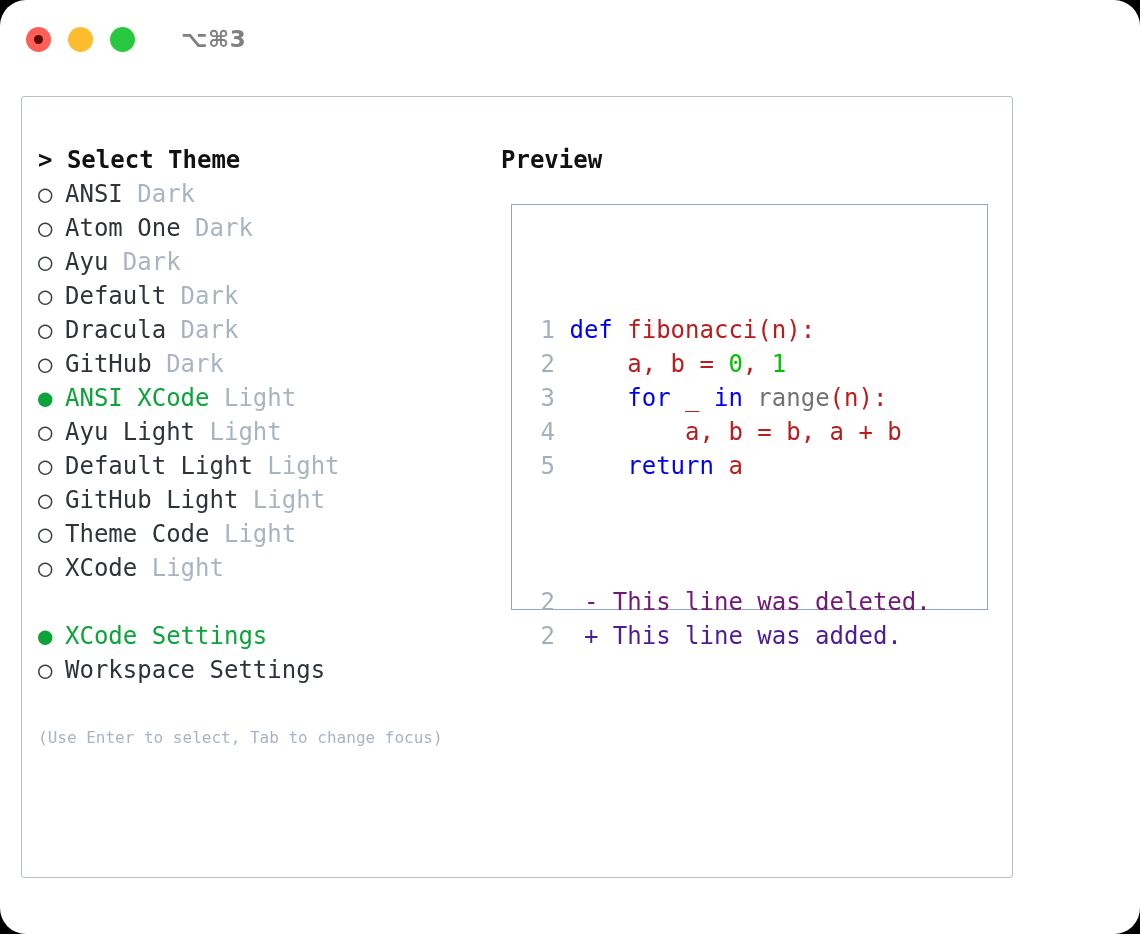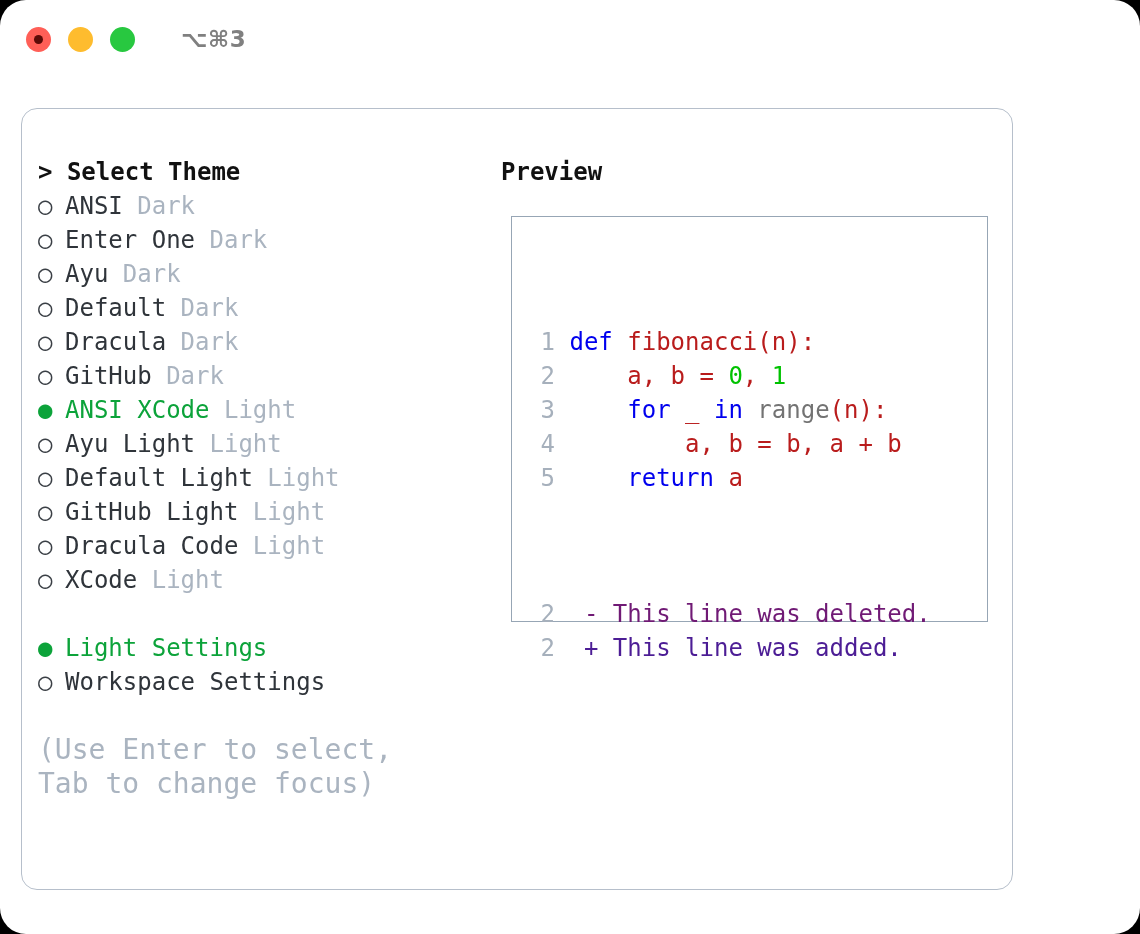--- a/index.html
+++ b/index.html
@@ -52,25 +52,25 @@
     font-family: "DejaVu Sans", "Liberation Sans", sans-serif;
     font-size: 23px;
     font-weight: bold;
     color: #808080;
     letter-spacing: 0.5px;
   }
 
   
   .card {
     position: absolute;
-    left: 21px; top: 108px;
+    left: 21px; top: 96px;
     width: 992px;
     height: 782px;
     border: 1.5px solid #b6bfcb;
-    border-radius: 16px;
+    border-radius: 3px;
     background: #ffffff;
   }
 
   .card-inner {
     position: absolute;
     left: 0; top: 0;
     width: 100%; height: 100%;
   }
 
   
@@ -113,21 +113,21 @@
     font-size: 24px;
     color: #111111;
     line-height: 34px;
     padding-left: 27px;
     white-space: pre;
   }
 
   .spacer-lg { height: 34px; }
 
   .hint {
-    font-size: 28px;
+    font-size: 16px;
     color: #aab4c0;
     line-height: 34px;
     width: 420px;
     white-space: pre-wrap;
   }
 
   
   .right-col {
     position: absolute;
     left: 479px; top: 46px;
@@ -193,37 +193,37 @@
     <span class="shortcut">⌥⌘3</span>
   </div>
 
   <div class="card">
     <div class="card-inner">
 
       <div class="left-col">
         <div class="section-head">&gt; Select Theme</div>
         <div id="theme-list">
             <div class="opt-row"><span class="bullet">○</span><span class="opt-name">ANSI</span><span class="opt-kind"> Dark</span></div>
-            <div class="opt-row"><span class="bullet">○</span><span class="opt-name">Enter One</span><span class="opt-kind"> Dark</span></div>
+            <div class="opt-row"><span class="bullet">○</span><span class="opt-name">Atom One</span><span class="opt-kind"> Dark</span></div>
             <div class="opt-row"><span class="bullet">○</span><span class="opt-name">Ayu</span><span class="opt-kind"> Dark</span></div>
             <div class="opt-row"><span class="bullet">○</span><span class="opt-name">Default</span><span class="opt-kind"> Dark</span></div>
             <div class="opt-row"><span class="bullet">○</span><span class="opt-name">Dracula</span><span class="opt-kind"> Dark</span></div>
             <div class="opt-row"><span class="bullet">○</span><span class="opt-name">GitHub</span><span class="opt-kind"> Dark</span></div>
             <div class="opt-row selected"><span class="bullet on">●</span><span class="opt-name">ANSI XCode</span><span class="opt-kind"> Light</span></div>
             <div class="opt-row"><span class="bullet">○</span><span class="opt-name">Ayu Light</span><span class="opt-kind"> Light</span></div>
             <div class="opt-row"><span class="bullet">○</span><span class="opt-name">Default Light</span><span class="opt-kind"> Light</span></div>
             <div class="opt-row"><span class="bullet">○</span><span class="opt-name">GitHub Light</span><span class="opt-kind"> Light</span></div>
-            <div class="opt-row"><span class="bullet">○</span><span class="opt-name">Dracula Code</span><span class="opt-kind"> Light</span></div>
+            <div class="opt-row"><span class="bullet">○</span><span class="opt-name">Theme Code</span><span class="opt-kind"> Light</span></div>
             <div class="opt-row"><span class="bullet">○</span><span class="opt-name">XCode</span><span class="opt-kind"> Light</span></div>
           </div>
 
         <div class="spacer-lg"></div>
 
         <div id="apply-list">
-            <div class="opt-row selected"><span class="bullet on">●</span><span class="opt-name">Light Settings</span></div>
+            <div class="opt-row selected"><span class="bullet on">●</span><span class="opt-name">XCode Settings</span></div>
             <div class="opt-row"><span class="bullet">○</span><span class="opt-name">Workspace Settings</span></div>
           </div>
 
         <div class="spacer-lg"></div>
 
         <div class="hint">(Use Enter to select, Tab to change focus)</div>
       </div>
 
       <div class="right-col">
         <div class="preview-title">Preview</div>

